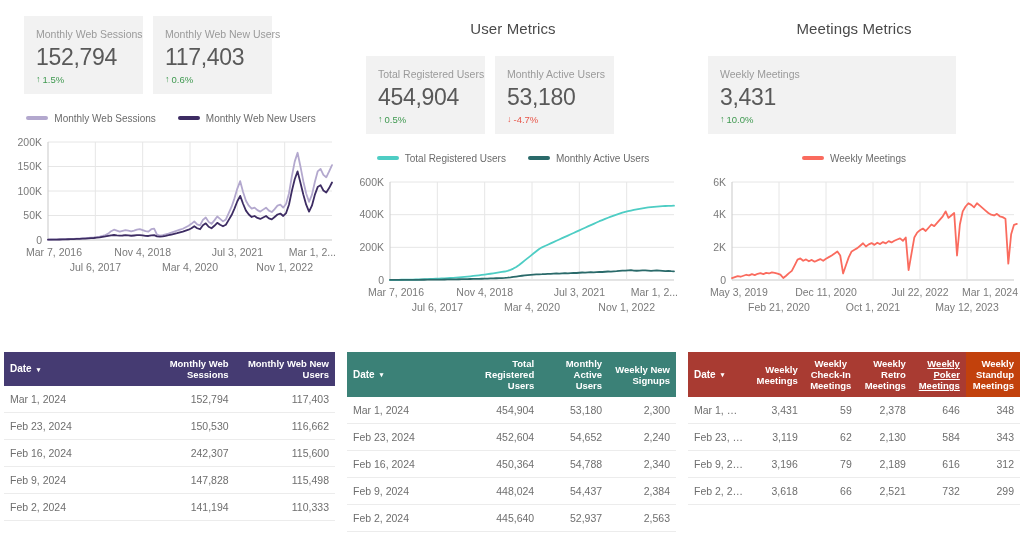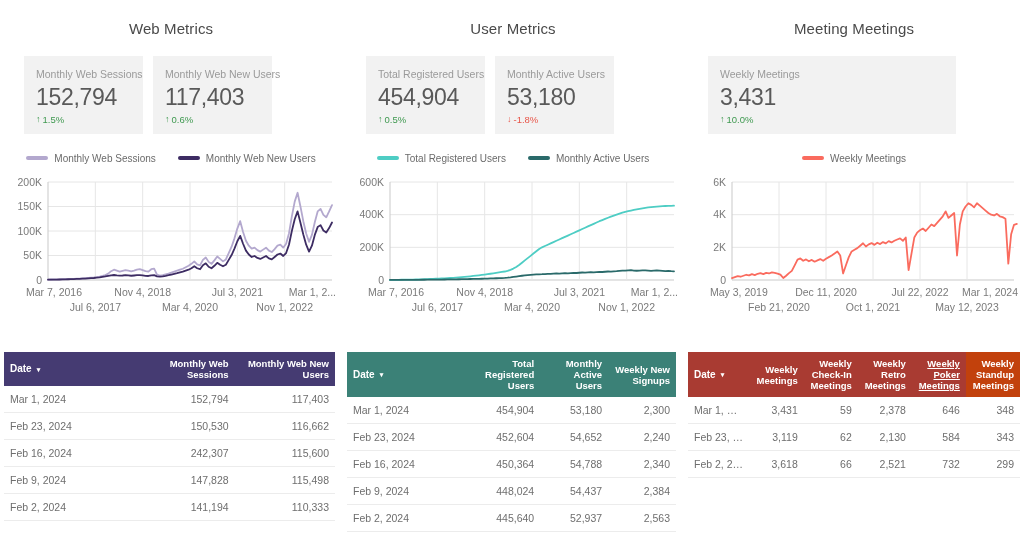--- a/index.html
+++ b/index.html
@@ -71,21 +71,20 @@
   .sort-caret{font-size:7px;margin-left:5px;display:inline-block;vertical-align:middle;}
 </style>
 </head>
 <body>
 
 <div class="dashboard">
 
   <div class="panels">
 
     <div class="panel p1">
-      <div class="panel-title">Web Metrics</div>
       <div class="tiles">
         <div class="tile">
           <div class="tile-label">Monthly Web Sessions</div>
           <div class="tile-value">152,794</div>
           <div class="tile-delta up">
             <span class="arrow">↑</span>
             <span>1.5%</span>
           </div>
         </div>
         <div class="tile">
@@ -147,21 +146,21 @@
           <div class="tile-delta up">
             <span class="arrow">↑</span>
             <span>0.5%</span>
           </div>
         </div>
         <div class="tile">
           <div class="tile-label">Monthly Active Users</div>
           <div class="tile-value">53,180</div>
           <div class="tile-delta down">
             <span class="arrow">↓</span>
-            <span>-1.8%</span>
+            <span>-4.7%</span>
           </div>
         </div>
       </div>
       <div class="legend">
         <div class="legend-item">
           <span class="legend-swatch" style="background:#4ecdc4"></span>
           <span class="legend-label">Total Registered Users</span>
         </div>
         <div class="legend-item">
           <span class="legend-swatch" style="background:#2a6a6a"></span>
@@ -191,21 +190,21 @@
             <text x="134.66666666666666" y="122" text-anchor="middle" class="axis-text">Nov 4, 2018</text>
             <text x="182" y="137" text-anchor="middle" class="axis-text">Mar 4, 2020</text>
             <text x="229.33333333333331" y="122" text-anchor="middle" class="axis-text">Jul 3, 2021</text>
             <text x="276.6666666666667" y="137" text-anchor="middle" class="axis-text">Nov 1, 2022</text>
             <text x="328" y="122" text-anchor="end" class="axis-text">Mar 1, 2...</text>
           </svg>
       </div>
     </div>
 
     <div class="panel p3">
-      <div class="panel-title">Meeting Meetings</div>
+      <div class="panel-title">Meetings Metrics</div>
       <div class="tiles">
         <div class="tile">
           <div class="tile-label">Weekly Meetings</div>
           <div class="tile-value">3,431</div>
           <div class="tile-delta up">
             <span class="arrow">↑</span>
             <span>10.0%</span>
           </div>
         </div>
       </div>
@@ -327,21 +326,21 @@
             </tr>
           </tbody>
       </table>
     </div>
     <div class="table-block t3">
       <table>
         <thead>
             <tr>
               <th class="col-date" style="background: rgb(169, 59, 50); width: 19%;"><span>Date</span><span class="sort-caret">▾</span></th>
               <th style="background: rgb(169, 59, 50); width: 16.2%;">Weekly Meetings</th>
-              <th style="background: rgb(169, 59, 50); width: 16.2%;">Weekly Check-In Meetings</th>
+              <th style="background: rgb(169, 59, 50); width: 16.2%; text-align: center;">Weekly Check-In Meetings</th>
               <th style="background: rgb(169, 59, 50); width: 16.2%;">Weekly Retro Meetings</th>
               <th style="background: rgb(169, 59, 50); width: 16.2%; text-decoration: underline;">Weekly Poker Meetings</th>
               <th style="background: #c2410c; width: 16.2%;">Weekly Standup Meetings</th>
             </tr>
           </thead>
         <tbody>
             <tr>
               <td class="col-date">Mar 1, …</td>
               <td>3,431</td>
               <td>59</td>
@@ -351,20 +350,28 @@
             </tr>
             <tr>
               <td class="col-date">Feb 23, …</td>
               <td>3,119</td>
               <td>62</td>
               <td>2,130</td>
               <td>584</td>
               <td>343</td>
             </tr>
             <tr>
+              <td class="col-date">Feb 9, 2…</td>
+              <td>3,196</td>
+              <td>79</td>
+              <td>2,189</td>
+              <td>616</td>
+              <td>312</td>
+            </tr>
+            <tr>
               <td class="col-date">Feb 2, 2…</td>
               <td>3,618</td>
               <td>66</td>
               <td>2,521</td>
               <td>732</td>
               <td>299</td>
             </tr>
           </tbody>
       </table>
     </div>

